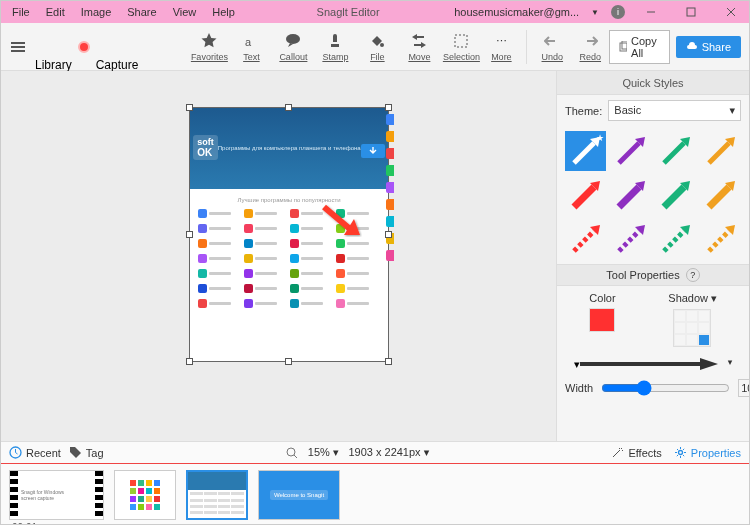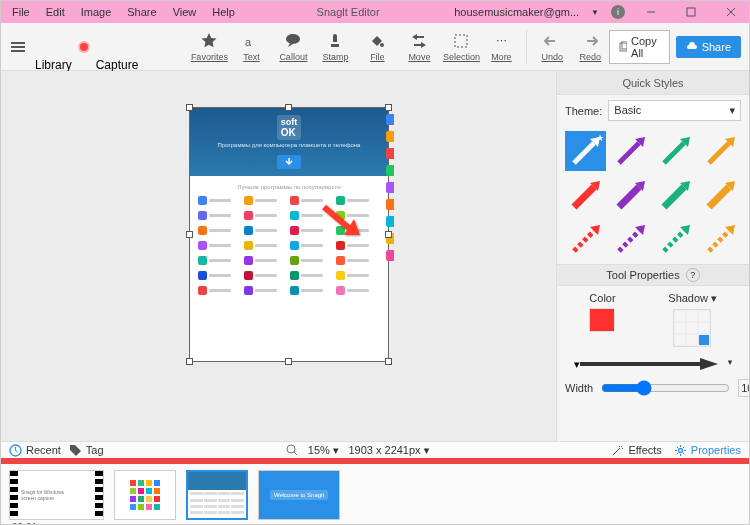--- a/index.html
+++ b/index.html
@@ -28,21 +28,21 @@
 .share-btn{background:#2a8fe6;color:#fff;padding:5px 10px;border-radius:2px;display:flex;align-items:center;gap:4px;}
 .share-btn span{color:#fff;}
 .main{display:flex;height:calc(525px - 22px - 48px - 85px);}
 .canvas-holder{flex:1;background:#ececec;position:relative;overflow:hidden;}
 .sel-box{position:absolute;left:188px;top:36px;width:200px;height:255px;border:1px solid #666;}
 .sel-box .handle{position:absolute;width:7px;height:7px;background:#fff;border:1px solid #555;}
 .h-tl{left:-4px;top:-4px}.h-tr{right:-4px;top:-4px}.h-bl{left:-4px;bottom:-4px}.h-br{right:-4px;bottom:-4px}
 .h-tc{left:50%;top:-4px;margin-left:-4px}.h-bc{left:50%;bottom:-4px;margin-left:-4px}
 .h-ml{left:-4px;top:50%;margin-top:-4px}.h-mr{right:-4px;top:50%;margin-top:-4px}
 .page{position:absolute;inset:0;background:#fff;}
-.page-hero{height:68px;background:linear-gradient(#1d5a8f,#2a7ab0);display:flex;flex-direction:column;align-items:center;justify-content:center;color:#fff;}
+.page-hero{height:81px;background:linear-gradient(#1d5a8f,#2a7ab0);display:flex;flex-direction:row;align-items:center;justify-content:center;color:#fff;}
 .logo-box{background:rgba(255,255,255,.18);padding:2px 4px;border-radius:3px;margin-bottom:2px;}
 .logo-box .t1{font-size:9px;color:#fff;font-weight:600;}
 .logo-box .t2{font-size:10px;color:#fff;font-weight:700;}
 .hero-tag{font-size:6px;color:#d5e8f5;text-align:center;line-height:1.2;}
 .hero-cta{margin-top:5px;background:#2a8fe6;padding:2px 6px;border-radius:2px;display:flex;gap:4px;}
 .page-body{padding:6px 8px;background:#fff;height:171px;}
 .page-body-title{font-size:6px;text-align:center;color:#999;margin:2px 0 4px;}
 .grid{display:grid;grid-template-columns:repeat(4,1fr);gap:2px;}
 .cell{height:13px;display:flex;align-items:center;gap:2px;}
 .cell .ci{width:9px;height:9px;border-radius:2px;}
@@ -62,21 +62,21 @@
 .prop-col{display:flex;flex-direction:column;align-items:center;gap:4px;}
 .color-sw{width:26px;height:24px;border:1px solid #ddd;background:#ff3030;}
 .shadow-grid{display:grid;grid-template-columns:repeat(3,12px);grid-template-rows:repeat(3,12px);border:1px solid #ddd;}
 .shadow-grid div{border:1px solid #eee;}
 .shadow-grid .on{background:#2a8fe6;}
 .arrow-prev{display:flex;justify-content:center;padding:4px;}
 .width-row{display:flex;align-items:center;gap:8px;padding:4px 8px;}
 .width-row input[type=range]{flex:1;}
 .width-row .num{width:26px;border:1px solid #ccc;text-align:center;padding:2px;}
 .bottom{height:85px;border-top:1px solid #ddd;background:#fafafa;display:flex;flex-direction:column;}
-.bottom-bar{height:24px;display:flex;align-items:center;border-bottom:6px solid #ef4444;}
+.bottom-bar{height:24px;display:flex;align-items:center;border-bottom:1px solid #ef4444;}
 .bb-left{display:flex;align-items:center;gap:8px;padding-left:8px;}
 .bb-item{display:flex;align-items:center;gap:4px;color:#555;}
 .bb-center{margin:0 auto;display:flex;align-items:center;gap:10px;color:#555;}
 .bb-right{display:flex;align-items:center;gap:12px;padding-right:8px;}
 .track{flex:1;display:flex;gap:10px;padding:6px 8px;align-items:center;}
 .thumb{height:50px;border:1px solid #ccc;background:#fff;display:flex;align-items:center;justify-content:center;position:relative;}
 .thumb.sel{border:2px solid #2a8fe6;}
 .thumb.vid{width:95px;}
 .thumb.t2{width:62px;}
 .thumb.t3{width:62px;}

